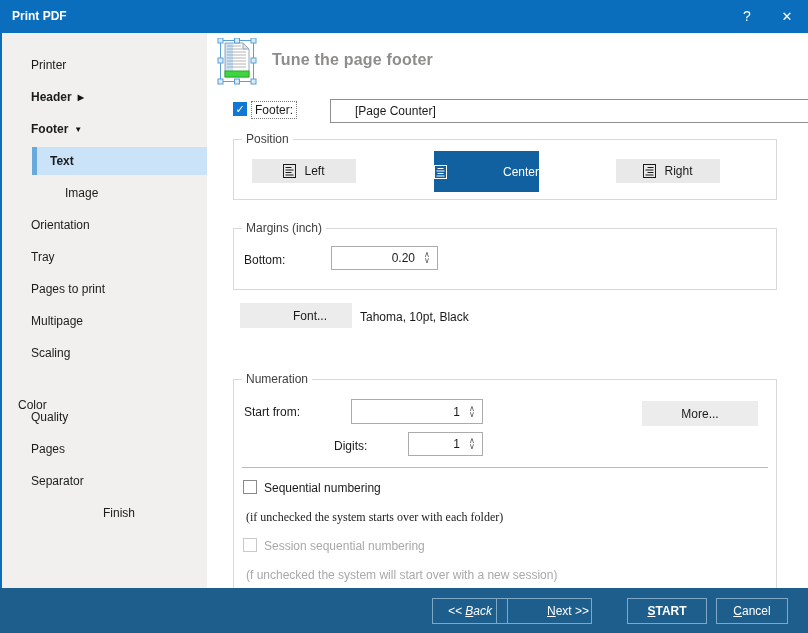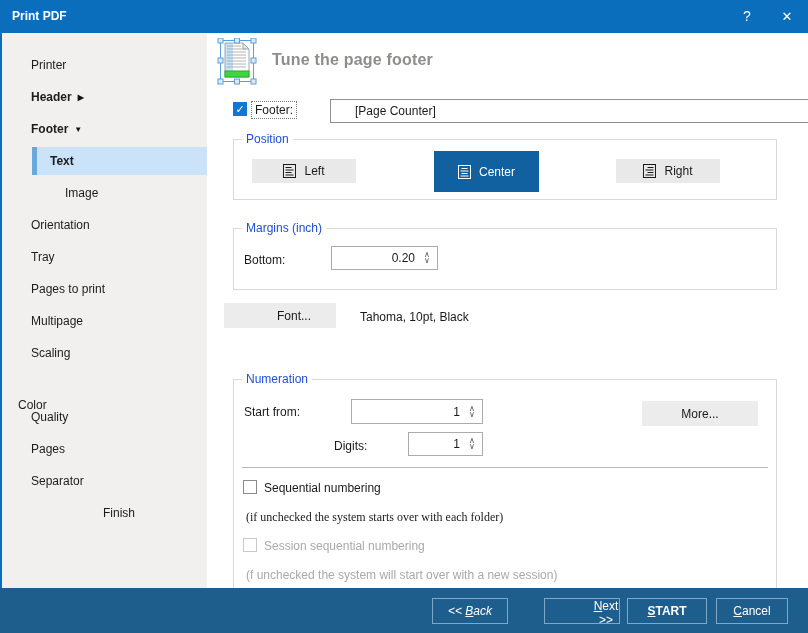--- a/index.html
+++ b/index.html
@@ -31,51 +31,51 @@
   .chk { position:absolute; width:14px; height:14px; border:1px solid #8a8a8a; background:#fff; cursor:pointer; text-align:center; line-height:13px; font-size:11px; color:#fff; }
   .chk.checked { background:#1077d2; border-color:#1077d2; }
   .chk.disabled { border-color:#c9c9c9; }
   .footer-chk { left:233px; top:102px; }
   .footer-lbl { position:absolute; left:251px; top:101px; font-size:12px; color:#1a1a1a; border:1px dotted #777; padding:1px 3px; }
   .dropdown { position:absolute; left:330px; top:99px; width:540px; height:24px; background:#fff; border:1px solid #8f8f8f; font-size:12px; color:#1a1a1a; line-height:22px; padding-left:24px; cursor:pointer; }
   .dropdown .dd-chev { position:absolute; right:8px; top:0; color:#555; font-size:11px; }
 
   
   .group { position:absolute; border:1px solid #d9d9d9; background:transparent; }
-  .group-label { position:absolute; top:-8px; left:8px; background:#fff; padding:0 4px; font-size:12px; color:#1d4ed8; }
+  .group-label { position:absolute; top:-8px; left:8px; background:#fff; padding:0 4px; font-size:12px; color:#404040; }
 
   .g-position { left:233px; top:139px; width:544px; height:61px; }
   .pos-btn { position:absolute; display:flex; align-items:center; justify-content:center; gap:8px; background:#e9e9e9; border:none; font-size:12px; color:#1a1a1a; cursor:pointer; font-family:"Liberation Sans",sans-serif; }
-  .pos-btn.selected { background:#11609f; color:#fff; }
+  .pos-btn.selected { background:#11609f; color:#fff;justify-content:space-between; }
   .pos-left   { left:18px;  top:19px; width:104px; height:24px; }
   .pos-center { left:200px; top:11px; width:105px; height:41px; }
   .pos-right  { left:382px; top:19px; width:104px; height:24px; }
 
   .g-margins { left:233px; top:228px; width:544px; height:62px; }
   .lbl { position:absolute; font-size:12px; color:#1a1a1a; white-space:nowrap; }
   .spin-input { position:absolute; background:#fff; border:1px solid #ababab; font-size:12px; color:#1a1a1a; }
   .spin-input .val { position:absolute; right:22px; top:0; bottom:0; display:flex; align-items:center; }
   .spinner { position:absolute; right:3px; top:1px; bottom:1px; width:14px; display:flex; flex-direction:column; align-items:center; justify-content:center; cursor:pointer; }
   .spinner span { font-size:8px; line-height:6px; color:#555; }
 
   .btn-gray { position:absolute; background:#ececec; border:none; font-size:12px; color:#1a1a1a; cursor:pointer; font-family:"Liberation Sans",sans-serif; }
-  .font-btn { left:224px; top:303px; width:112px; height:25px;padding-left:28px; }
+  .font-btn { left:240px; top:303px; width:112px; height:25px;padding-left:28px; }
   .font-summary { position:absolute; left:360px; top:310px; font-size:12px; color:#1a1a1a; }
 
   .g-numeration { left:233px; top:379px; width:544px; height:214px; }
   .num-sep { position:absolute; left:8px; right:8px; top:87px; border-top:1px solid #b9b9b9; }
   .note { position:absolute; font-size:12px; color:#1a1a1a; }
   .disabled-txt { color:#a9a9a9 !important; }
 
   
   .bottombar { position:absolute; left:0; top:588px; width:808px; height:45px; background:#1e5e8d; z-index:5; }
   .bb-btn { position:absolute; top:10px; height:26px; background:transparent; border:1px solid #7fa8c6; color:#fff; font-size:12px; cursor:pointer; font-family:"Liberation Sans",sans-serif; }
   .bb-btn .u { text-decoration:underline; }
   .bb-back   { left:432px; width:76px;font-style:italic; }
-  .bb-next   { left:544px; width:76px;padding-left:48px; }
+  .bb-next   { left:496px; width:96px;padding-left:48px; }
   .bb-start  { left:627px; width:80px; font-weight:bold; }
   .bb-cancel { left:716px; width:72px; }
 </style>
 </head>
 <body>
 
 <div class="window">
 
   <div class="titlebar">
     <span class="title">Print PDF</span>

